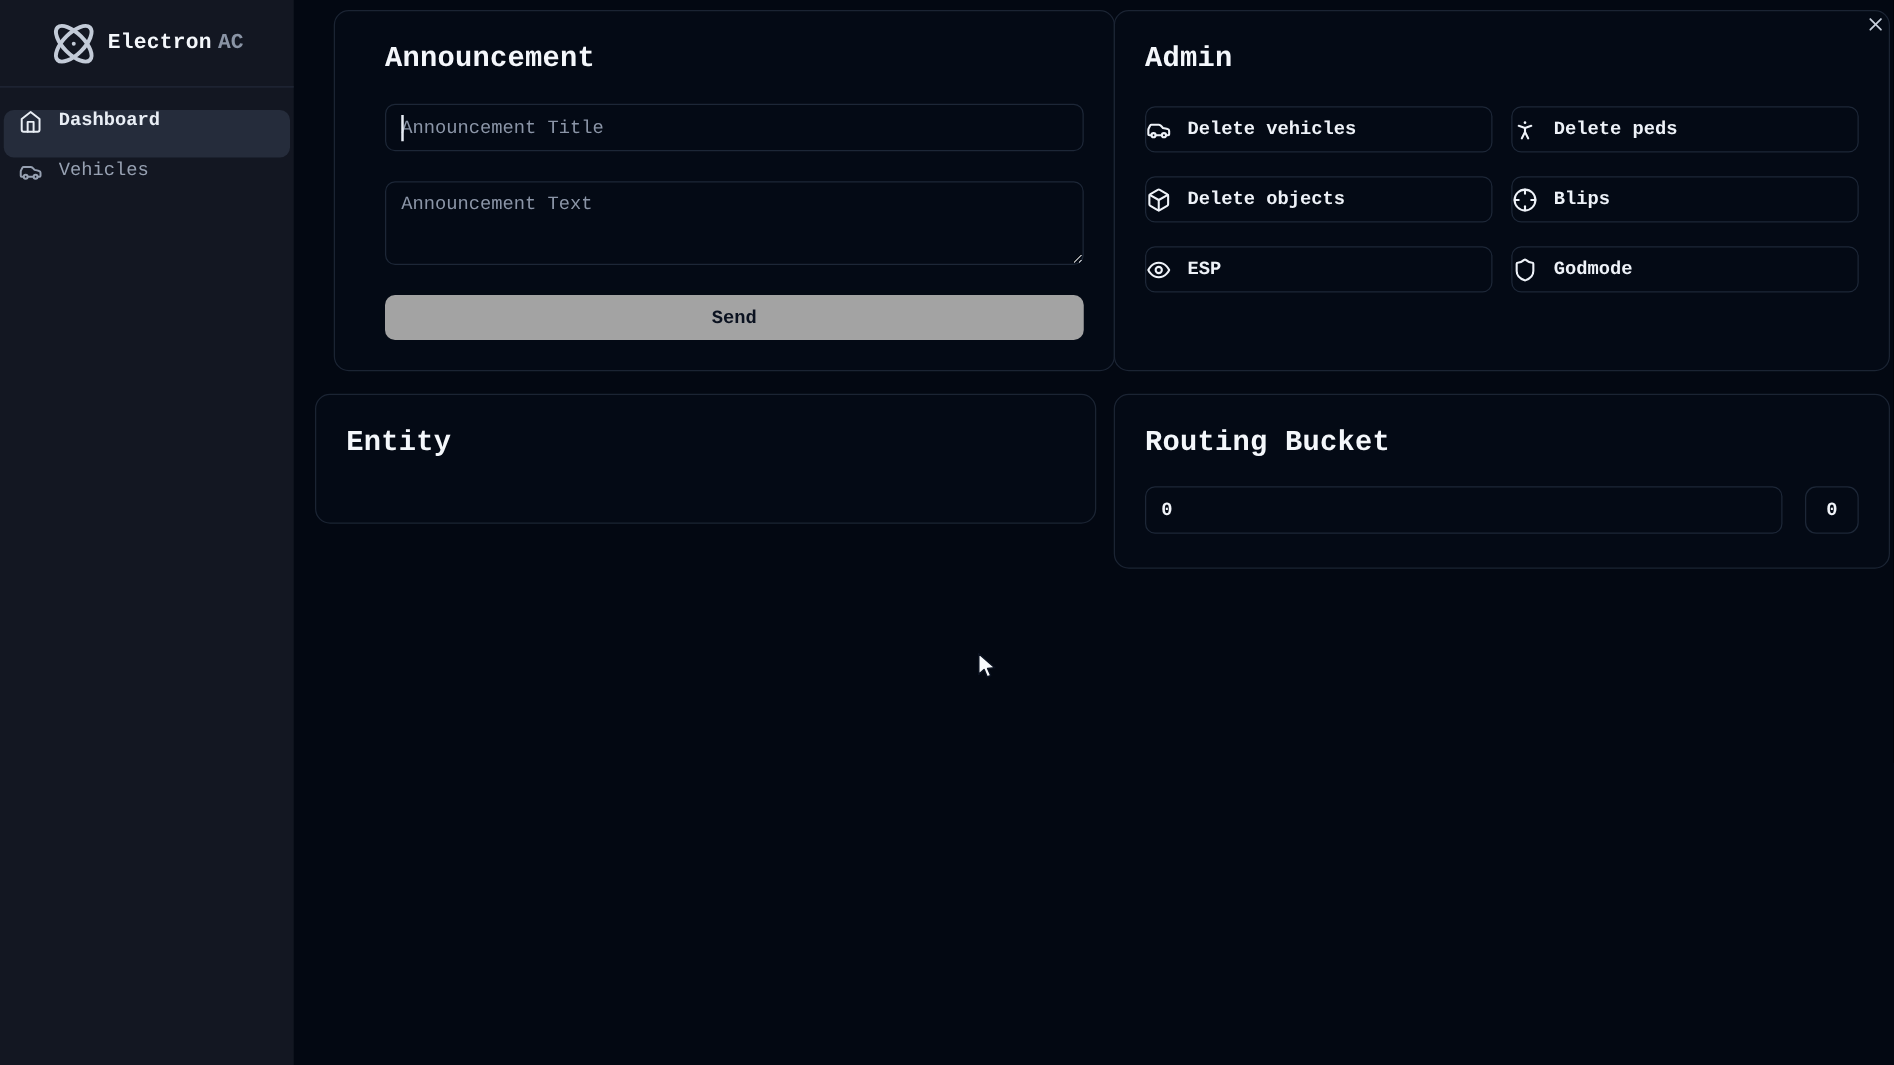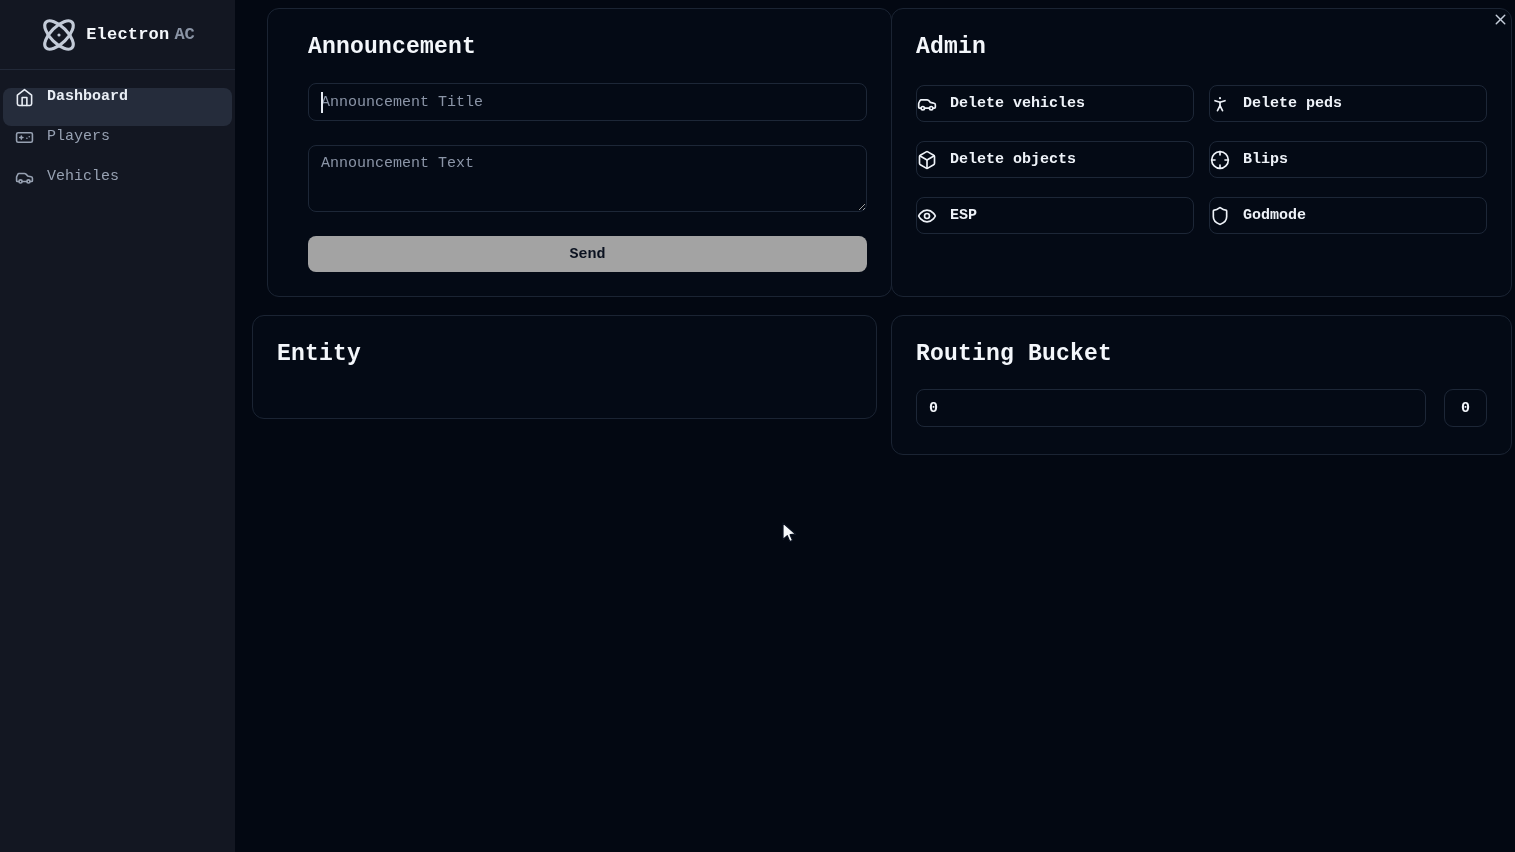--- a/index.html
+++ b/index.html
@@ -131,30 +131,20 @@
     <nav class="nav">
       <div class="nav-item active">
         <svg class="ic" viewBox="0 0 24 24">
           <path d="m3 9 9-7 9 7v11a2 2 0 0 1-2 2H5a2 2 0 0 1-2-2z"></path>
             <path d="M9 22V12h6v10"></path>
         </svg>
         <span>Dashboard</span>
       </div>
       <div class="nav-item">
         <svg class="ic" viewBox="0 0 24 24">
-          <rect width="20" height="12" x="2" y="6" rx="2"></rect>
-          <line x1="6" y1="12" x2="10" y2="12"></line>
-            <line x1="8" y1="10" x2="8" y2="14"></line>
-          <line x1="15" y1="13" x2="15.01" y2="13"></line>
-            <line x1="18" y1="11" x2="18.01" y2="11"></line>
-        </svg>
-        <span>Players</span>
-      </div>
-      <div class="nav-item">
-        <svg class="ic" viewBox="0 0 24 24">
           <path d="M19 17h2c.6 0 1-.4 1-1v-3c0-.9-.7-1.7-1.5-1.9C18.7 10.6 16 10 16 10s-1.3-1.4-2.2-2.3c-.5-.4-1.1-.7-1.8-.7H5c-.6 0-1.1.4-1.4.9l-1.4 2.9A3.7 3.7 0 0 0 2 12v4c0 .6.4 1 1 1h2"></path>
           <circle cx="7" cy="17" r="2"></circle>
             <path d="M9 17h6"></path>
             <circle cx="17" cy="17" r="2"></circle>
         </svg>
         <span>Vehicles</span>
       </div>
     </nav>
   </aside>
 

